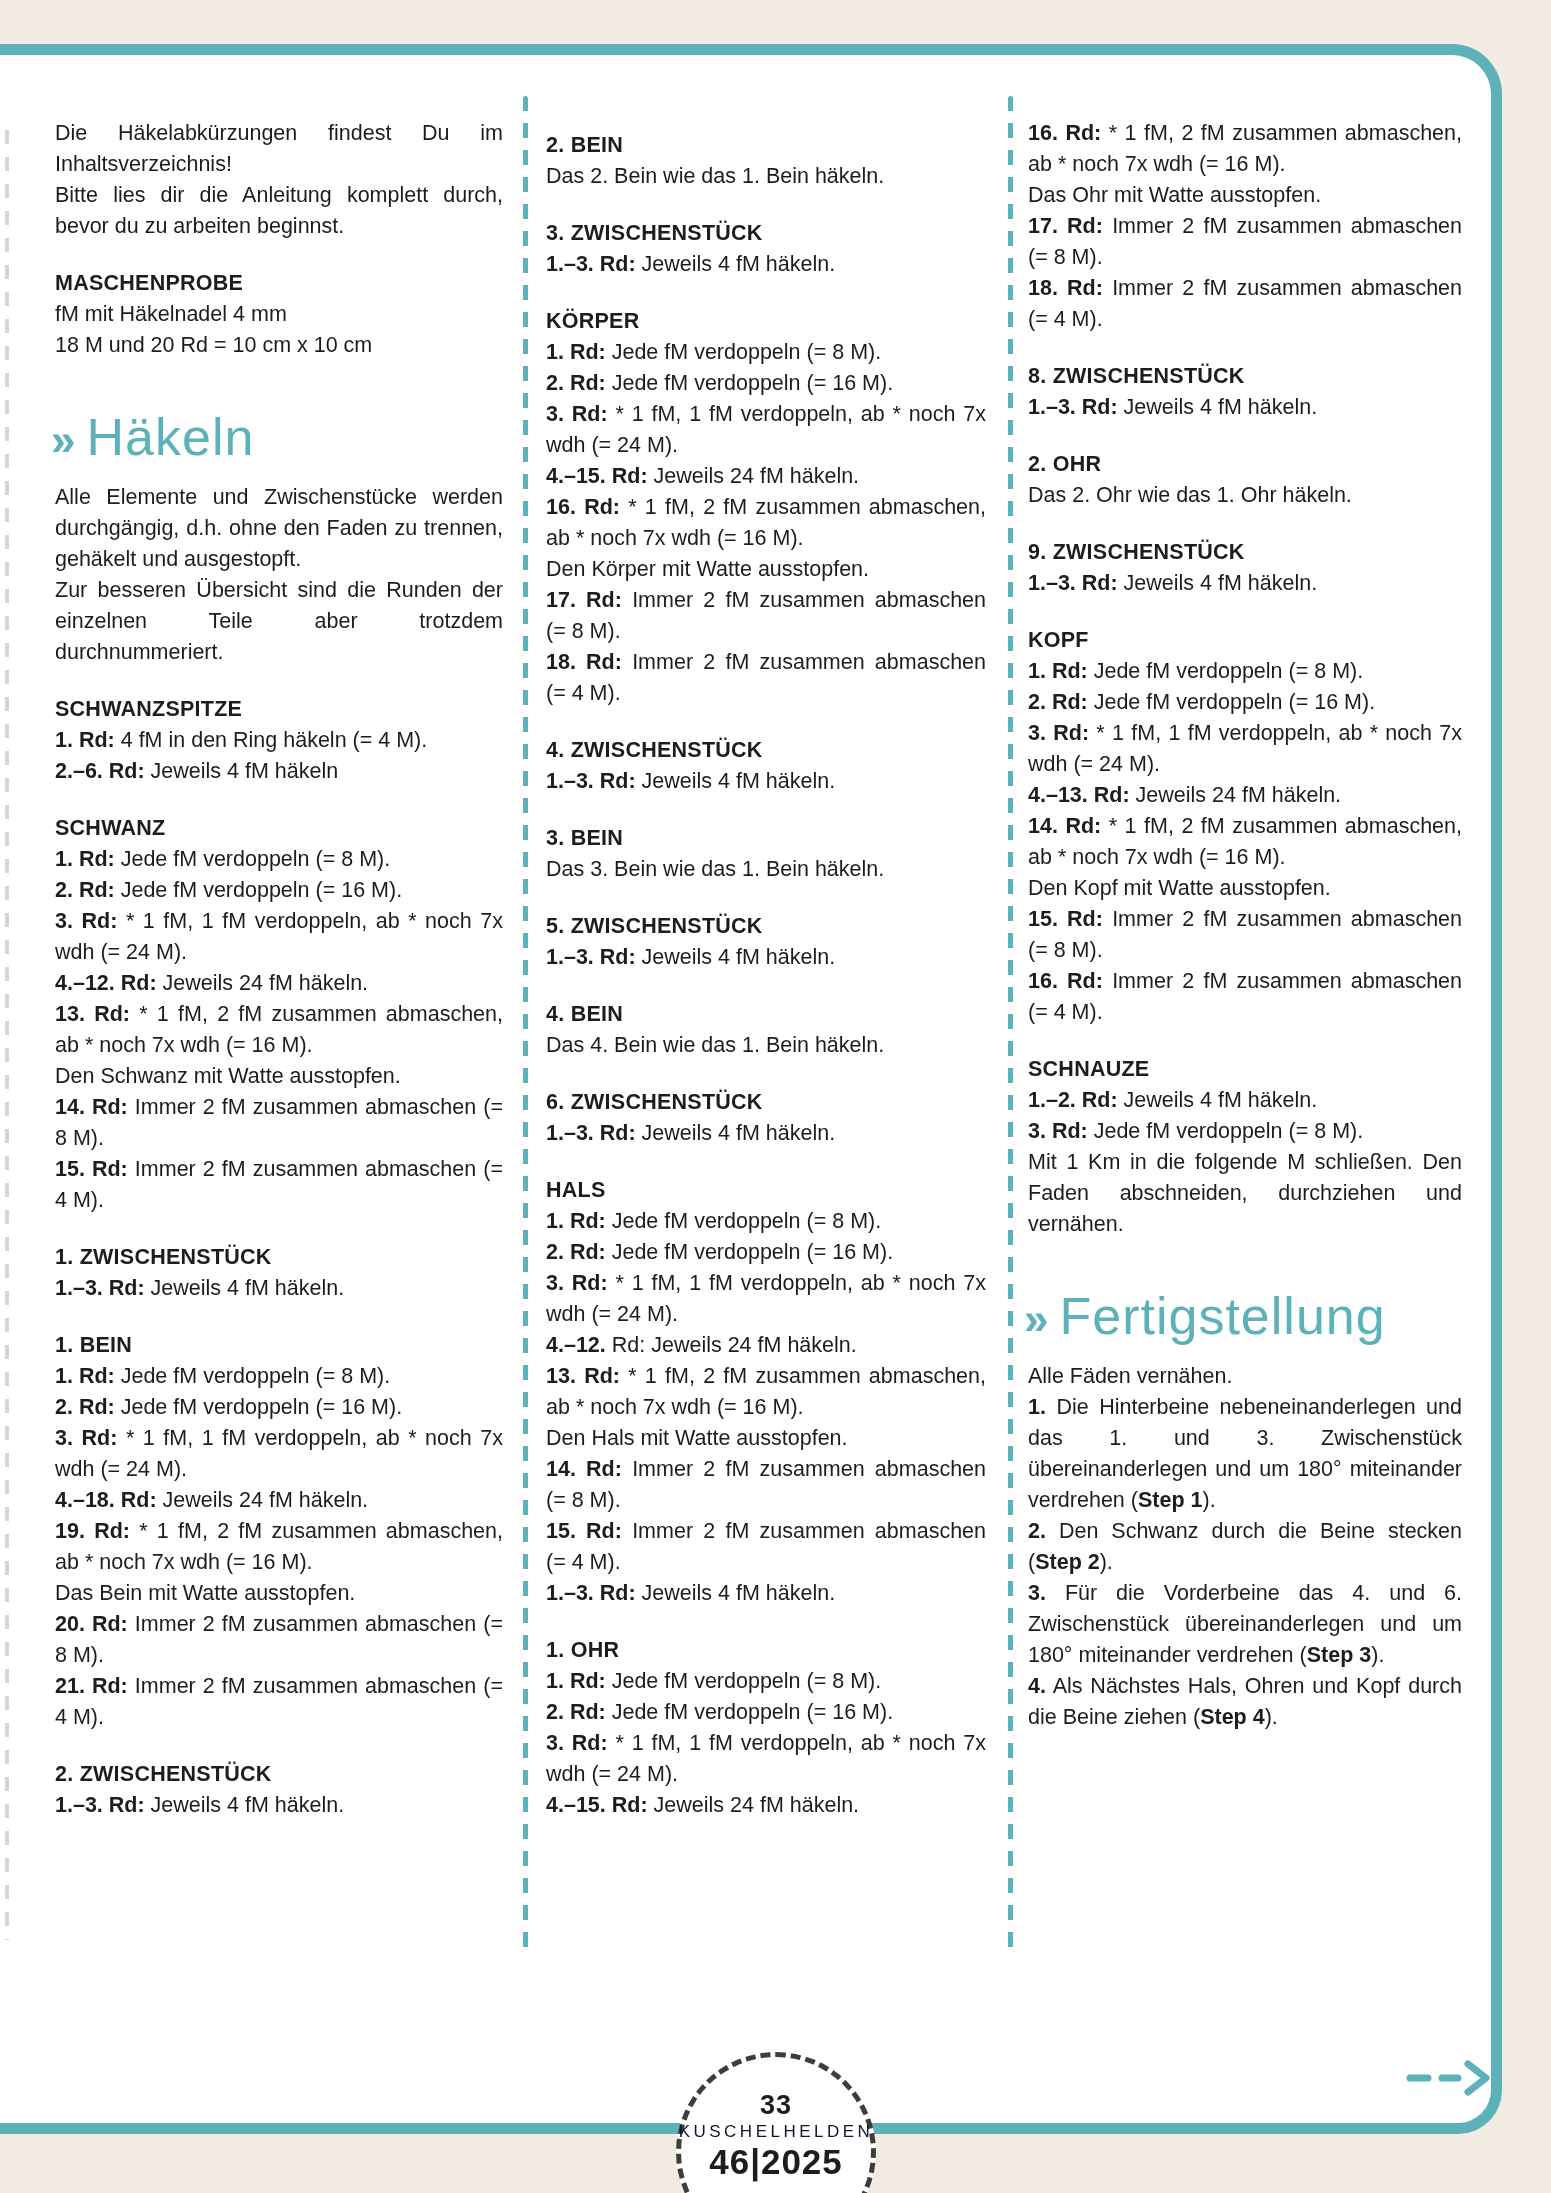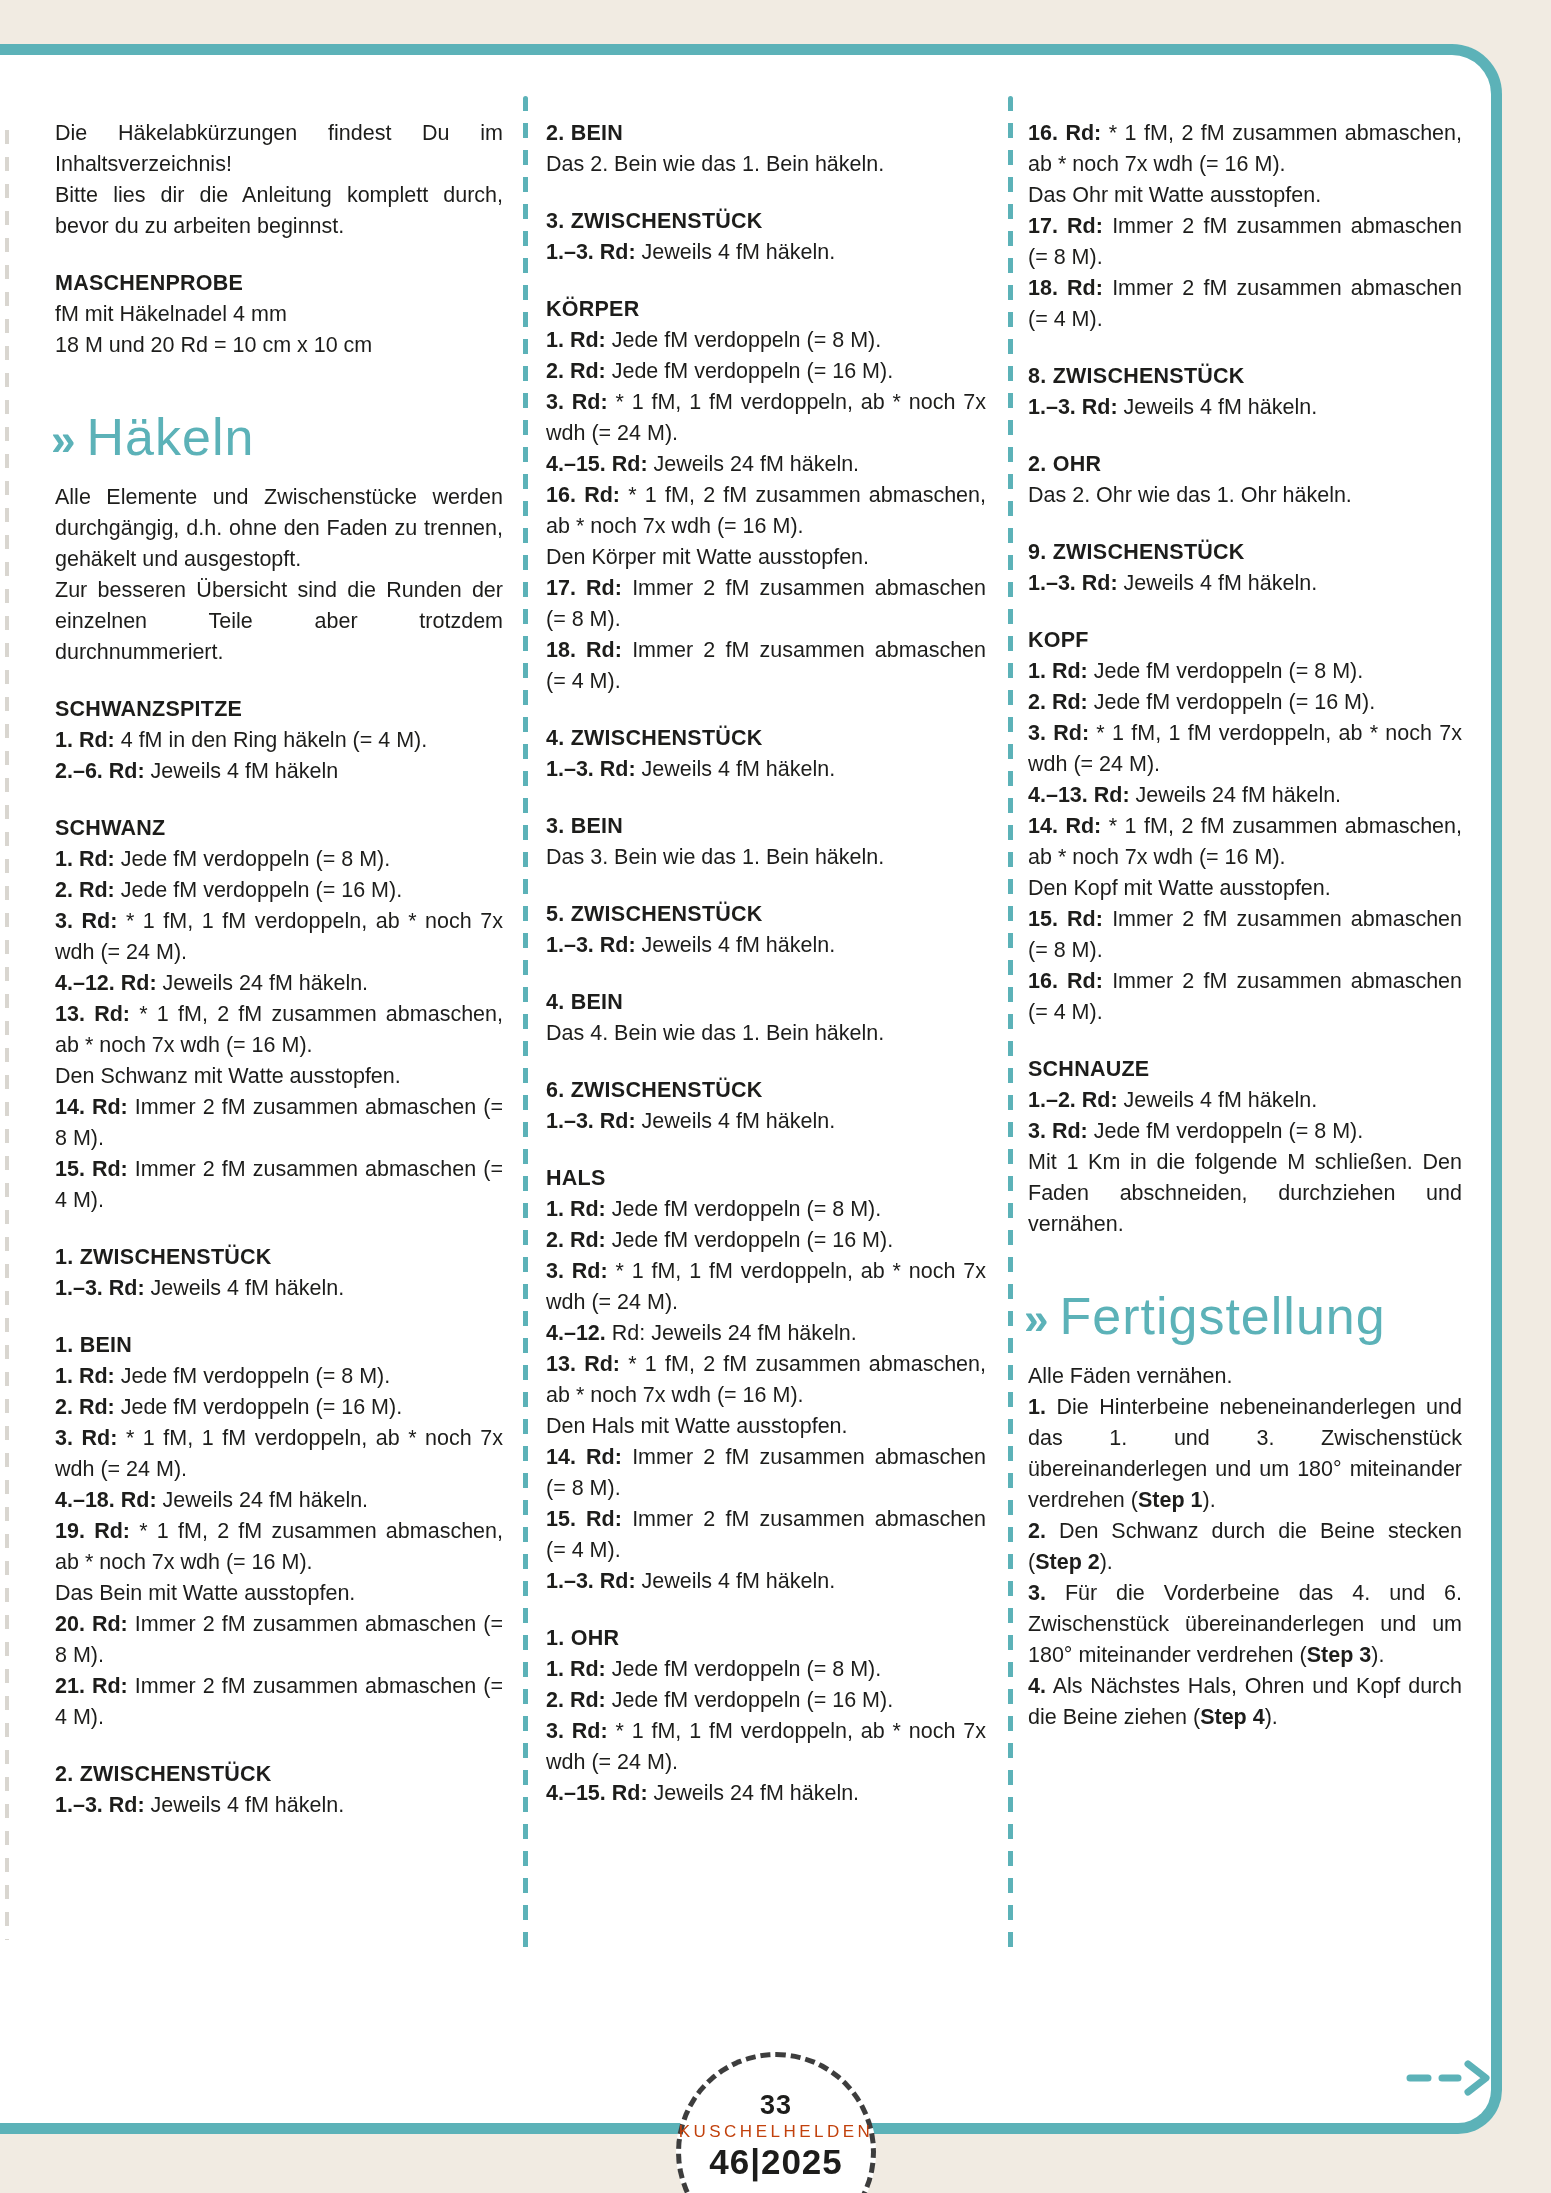--- a/index.html
+++ b/index.html
@@ -29,36 +29,36 @@
   .vsep2{left:1008px;}
 
   .col{position:absolute;top:118px;text-align:justify;font-size:21.5px;line-height:31px;}
   .col1{left:55px;width:448px;}
   .col2{left:546px;width:440px;}
   .col3{left:1028px;width:434px;}
   .col p.p{margin:0;}
   .col p.p.gap{}
   .b{font-weight:bold;}
   .h{font-weight:bold;letter-spacing:.25px;margin-top:26px;}
-  .col > :first-child{margin-top:0;}
+  .col > :first-child{margin-top:12px;}
   .script{
     color:#5cb2b8;font-size:52px;line-height:64px;letter-spacing:1px;
     margin:44px 0 10px -4px;text-align:left;white-space:nowrap;
   }
   .script .chev{font-weight:bold;font-size:44px;margin-right:10px;}
 
   
   .stamp{
     position:absolute;left:676px;top:2052px;width:200px;height:200px;z-index:6;
     box-sizing:border-box;background:#ffffff;border:5px dashed #3d3d3d;border-radius:50%;
     display:flex;flex-direction:column;align-items:center;padding-top:33px;
     text-align:center;
   }
   .stamp-num{font-weight:bold;font-size:27px;line-height:30px;letter-spacing:1px;}
-  .stamp-brand{font-size:17px;line-height:24px;letter-spacing:3.5px;color:#c2410c;}
+  .stamp-brand{font-size:17px;line-height:24px;letter-spacing:3.5px;color:#0f172a;}
   .stamp-issue{font-weight:bold;font-size:35px;line-height:36px;letter-spacing:1px;}
 
   .arrow{position:absolute;left:1404px;top:2056px;z-index:7;}
 </style>
 </head>
 <body>
 
 <div class="canvas">
   <div class="frame"></div>
   <div class="edge-dash"></div>

